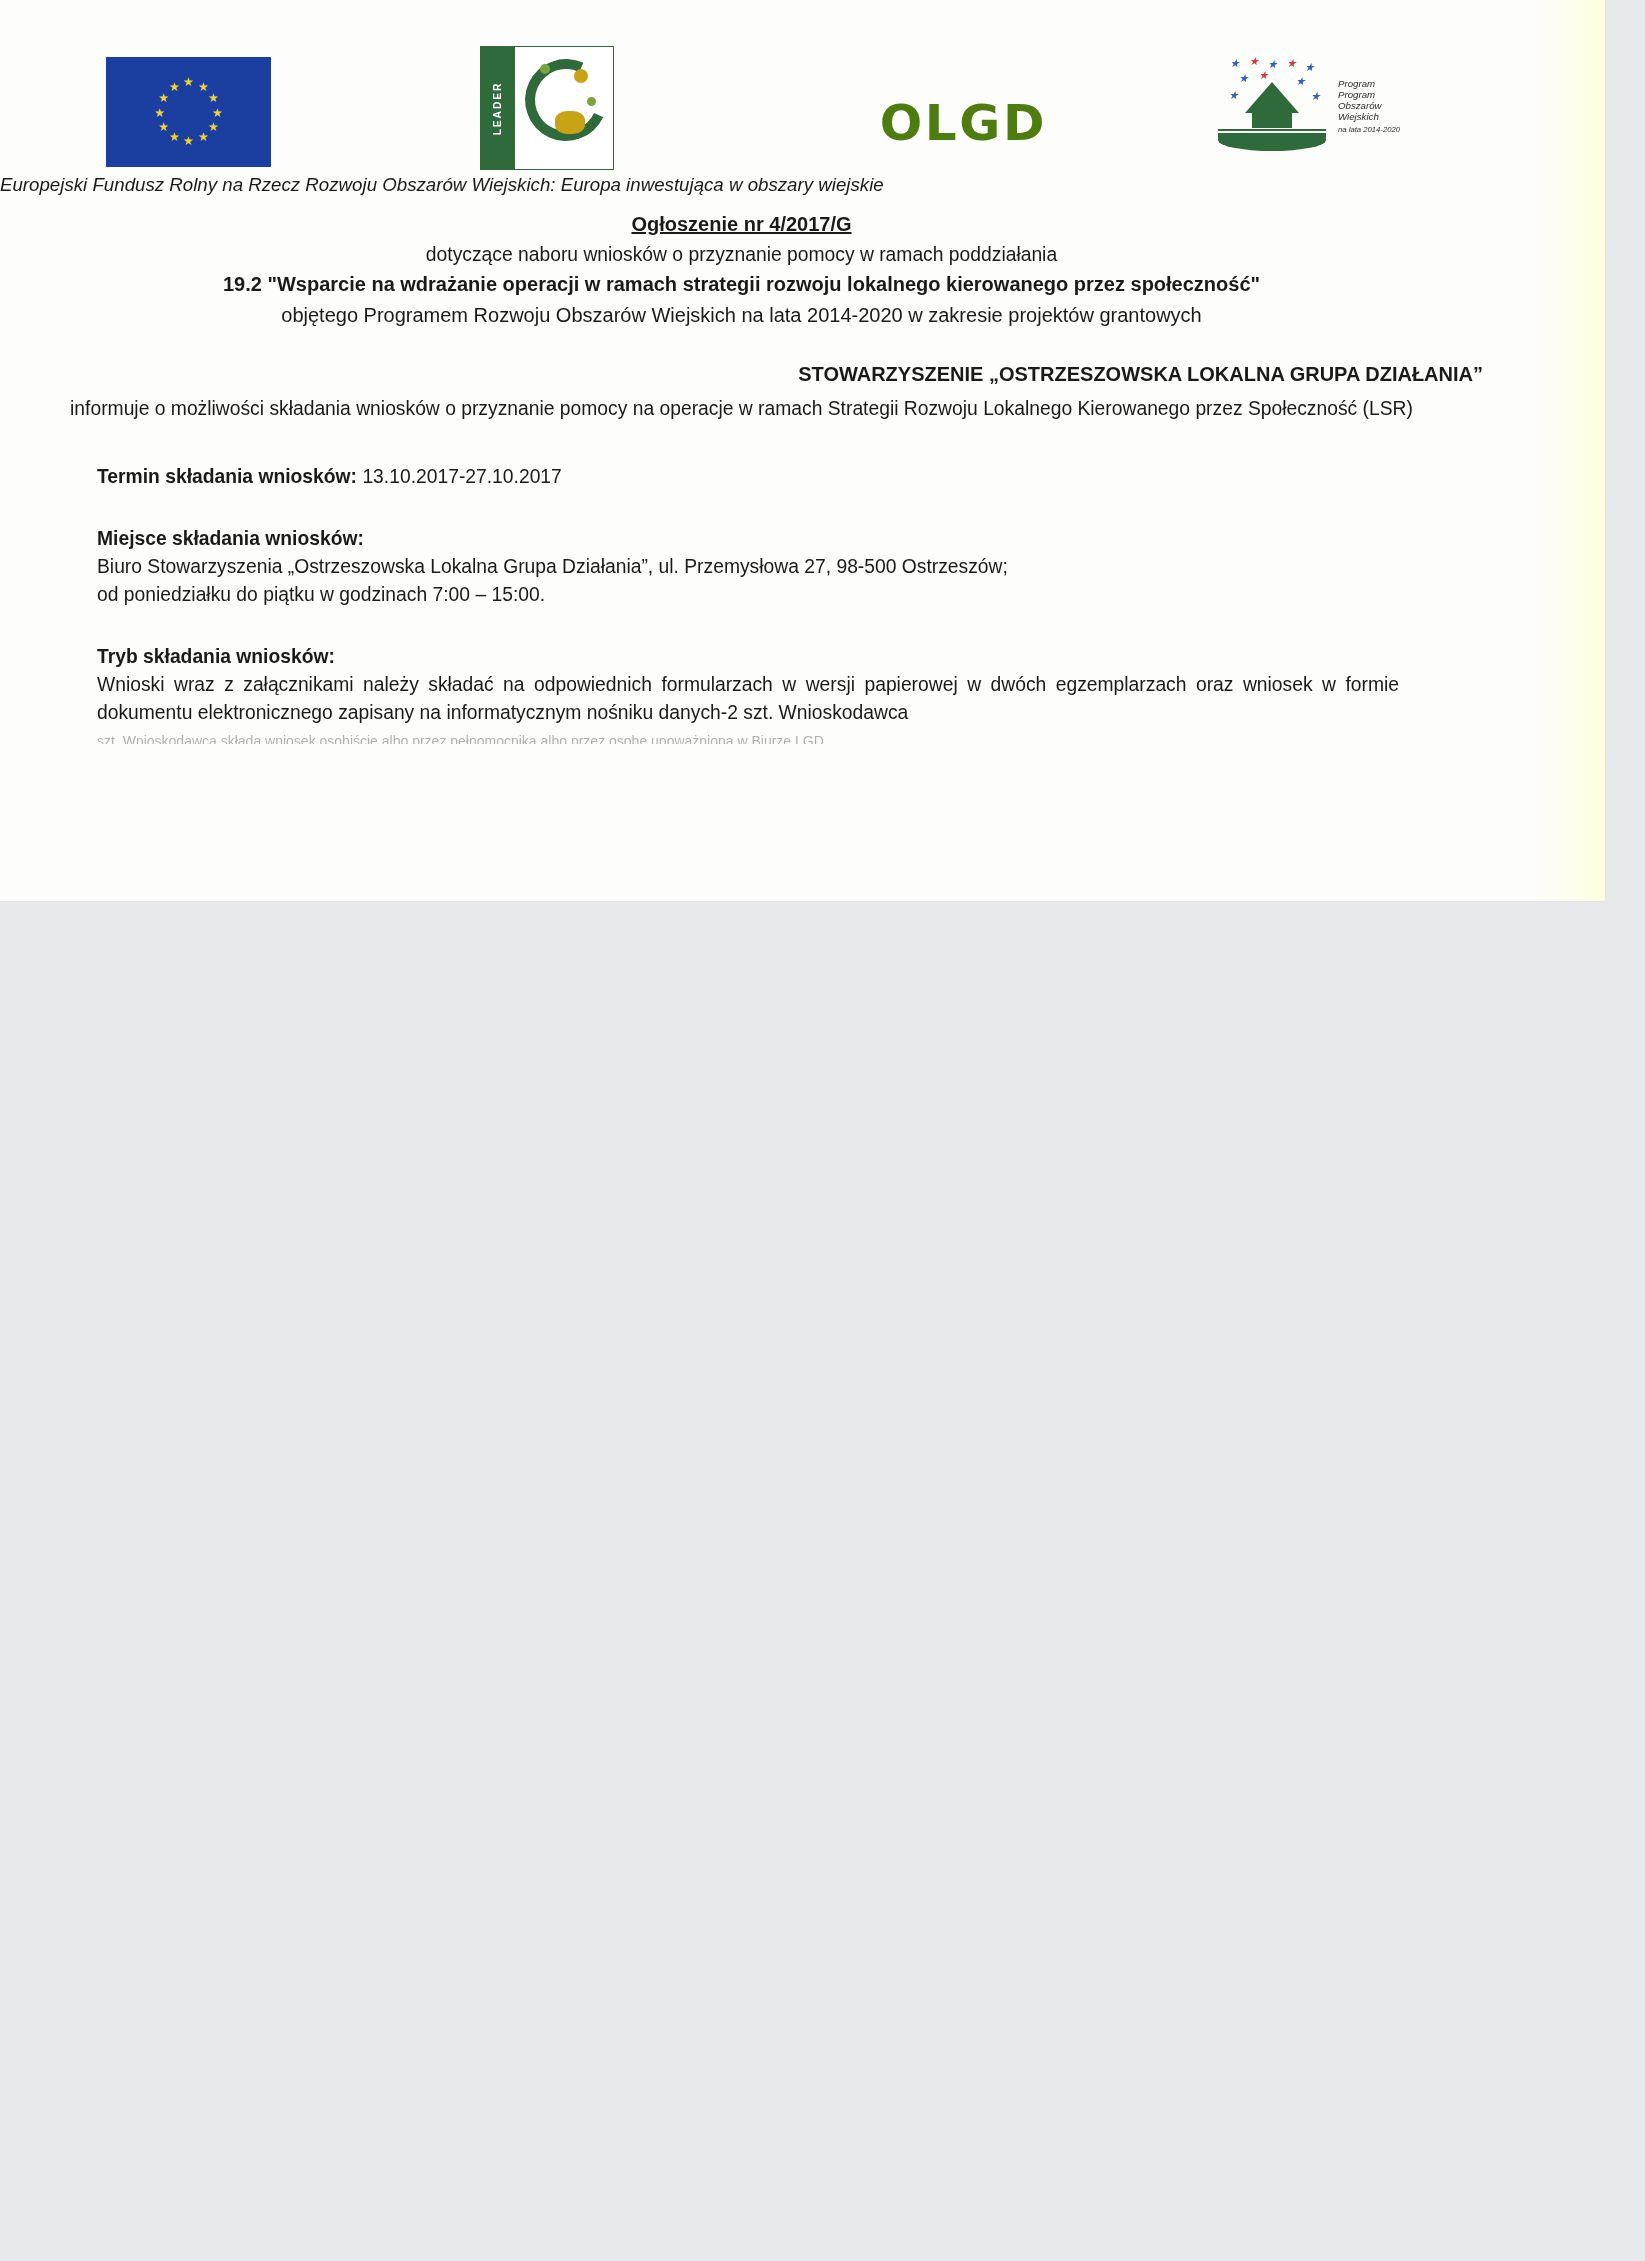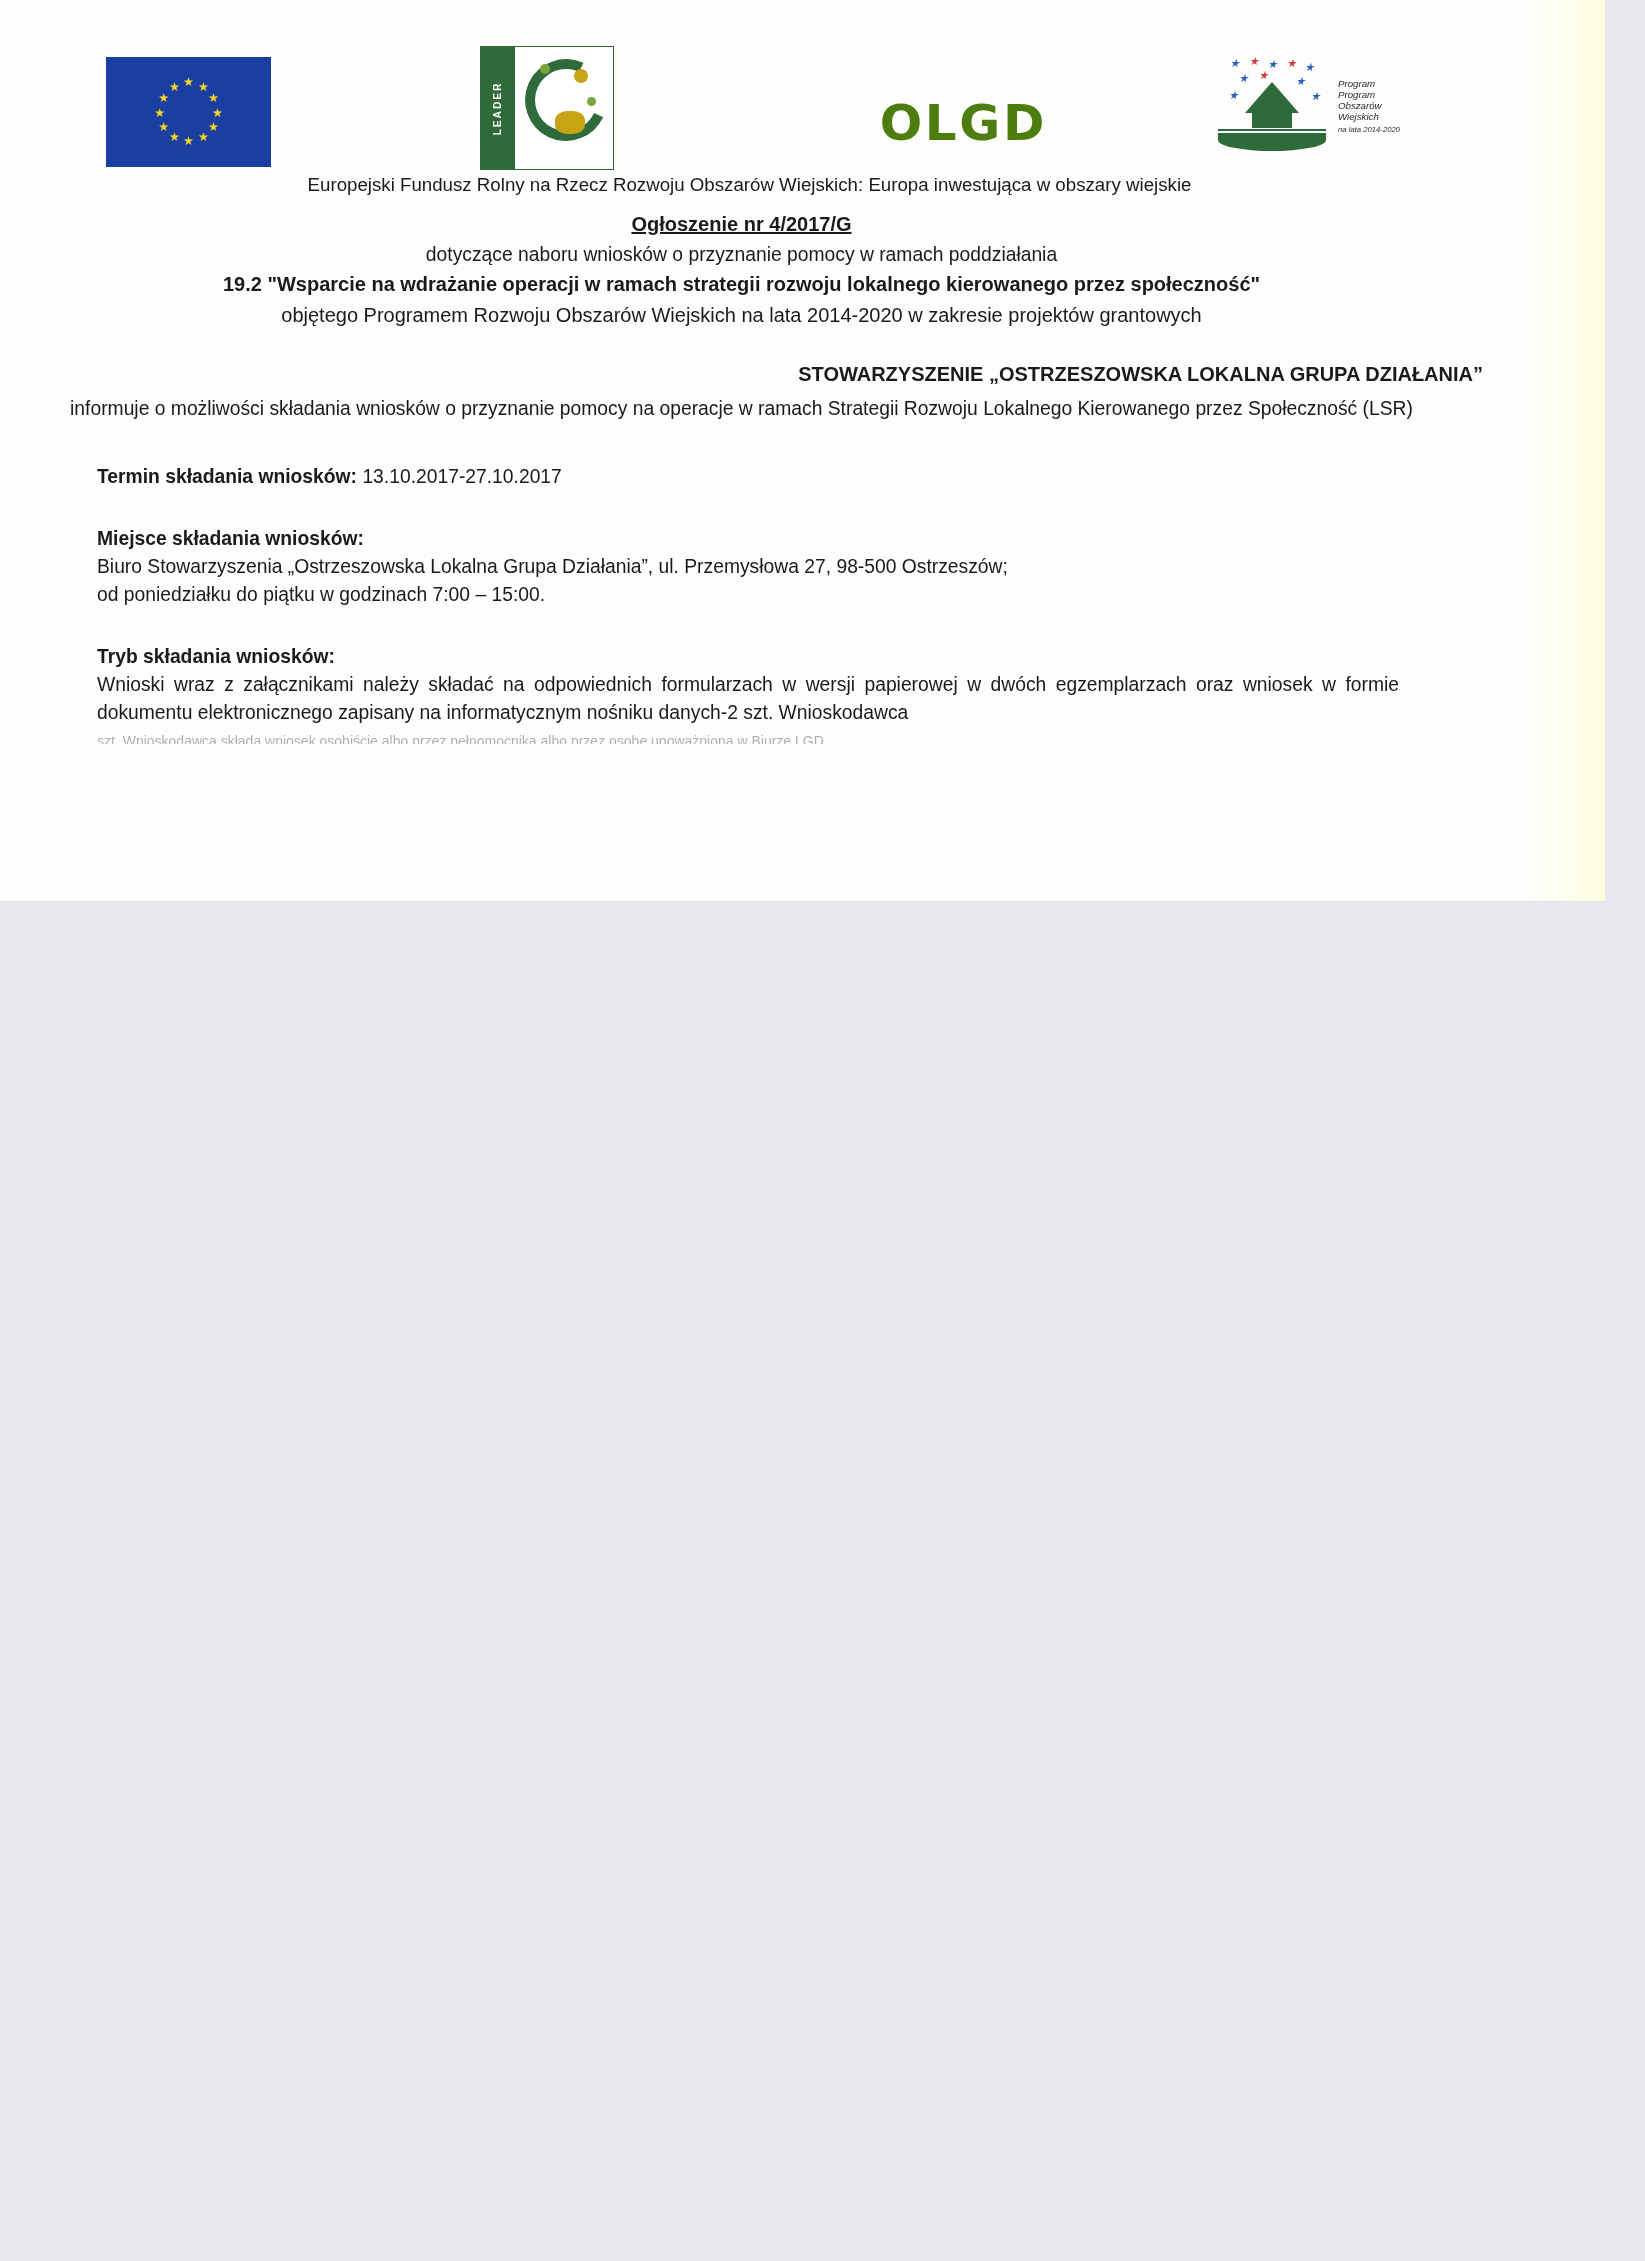--- a/index.html
+++ b/index.html
@@ -234,25 +234,25 @@
   
   #doc-body {
     position: absolute;
     left: 0;
     top: 174px;
     width: 1483px;
   }
   .bold { font-weight: bold; }
 
   #fund-slogan {
+    font-style: italic;
     font-size: 18.7px;
-    text-align: center;
+    text-align: left;
     color: #1a1a1a;
     margin-bottom: 17px;
-    margin-left: 16px;
   }
 
   #announcement-number {
     font-size: 20px;
     font-weight: bold;
     text-align: center;
     text-decoration: underline;
     margin-bottom: 7.7px;
   }
 

